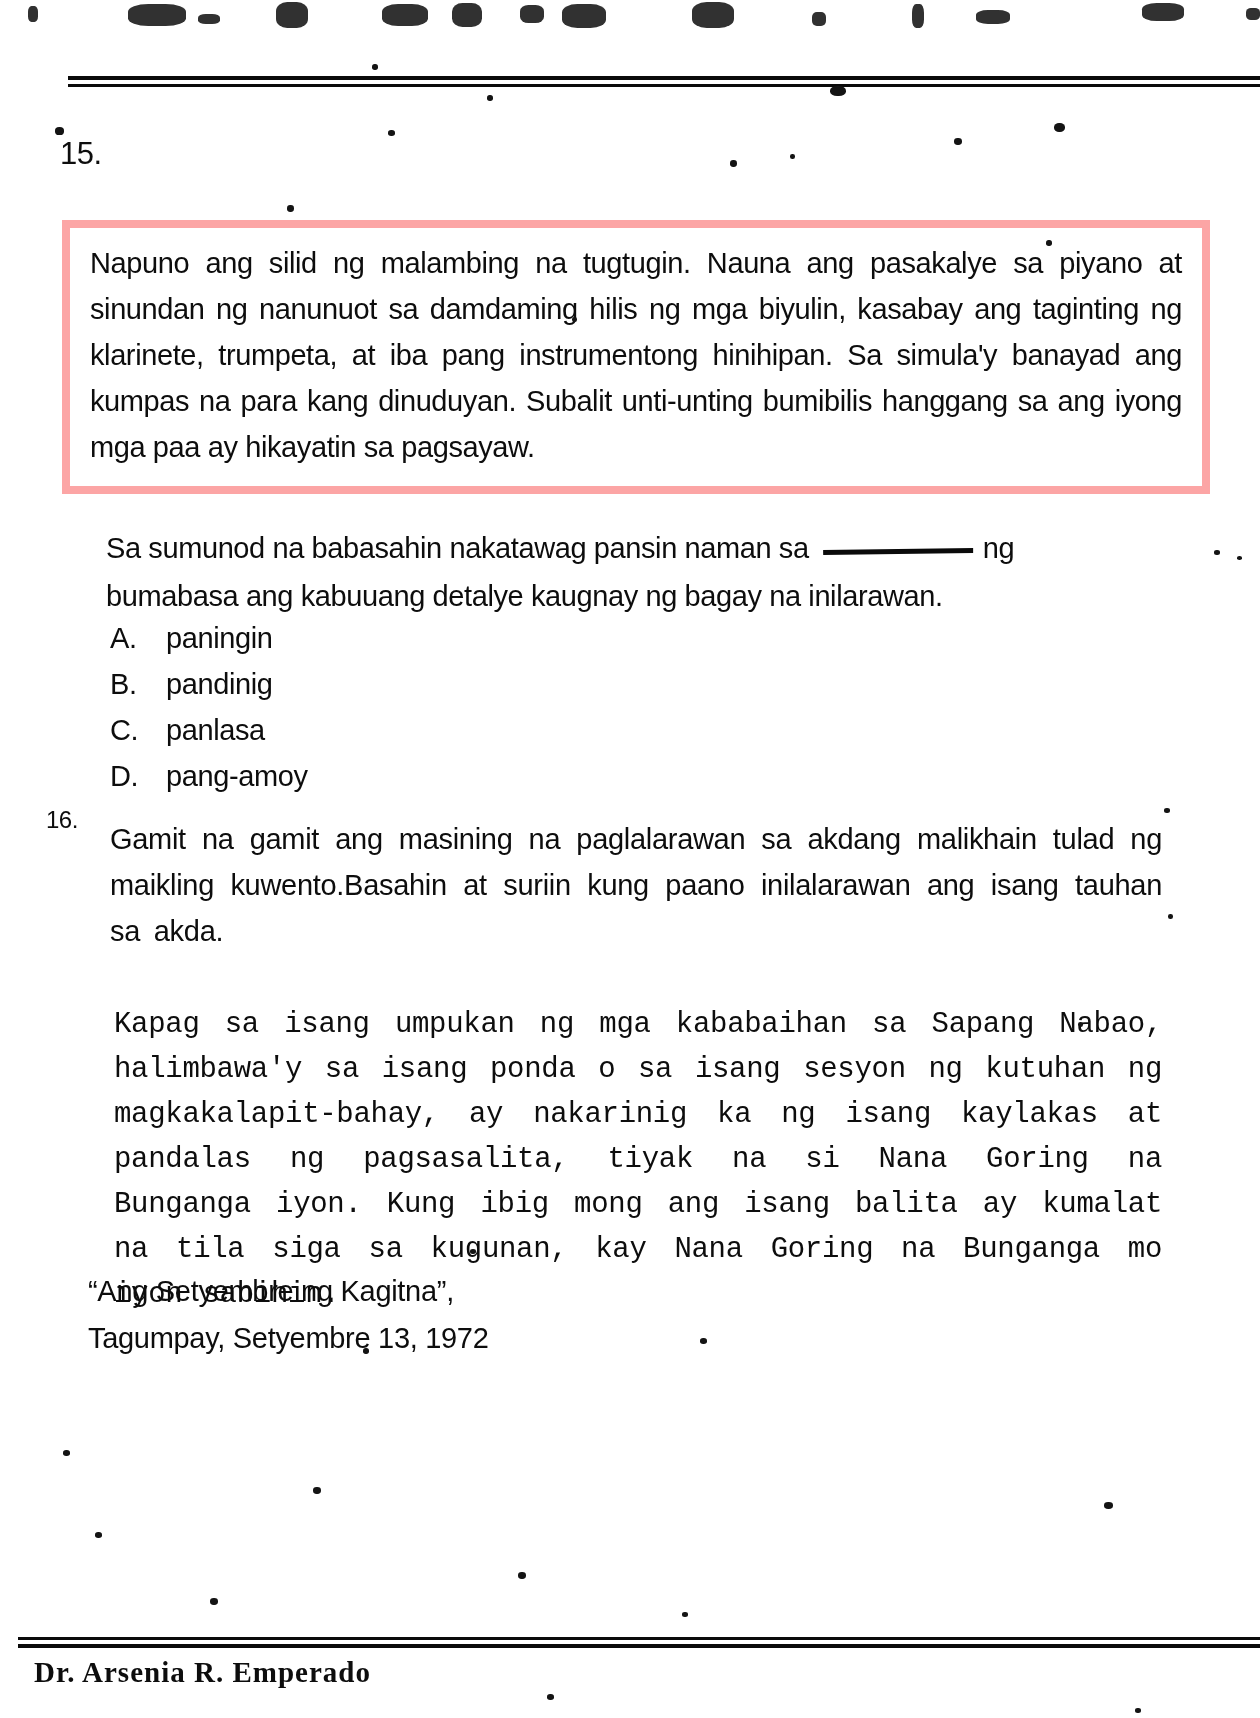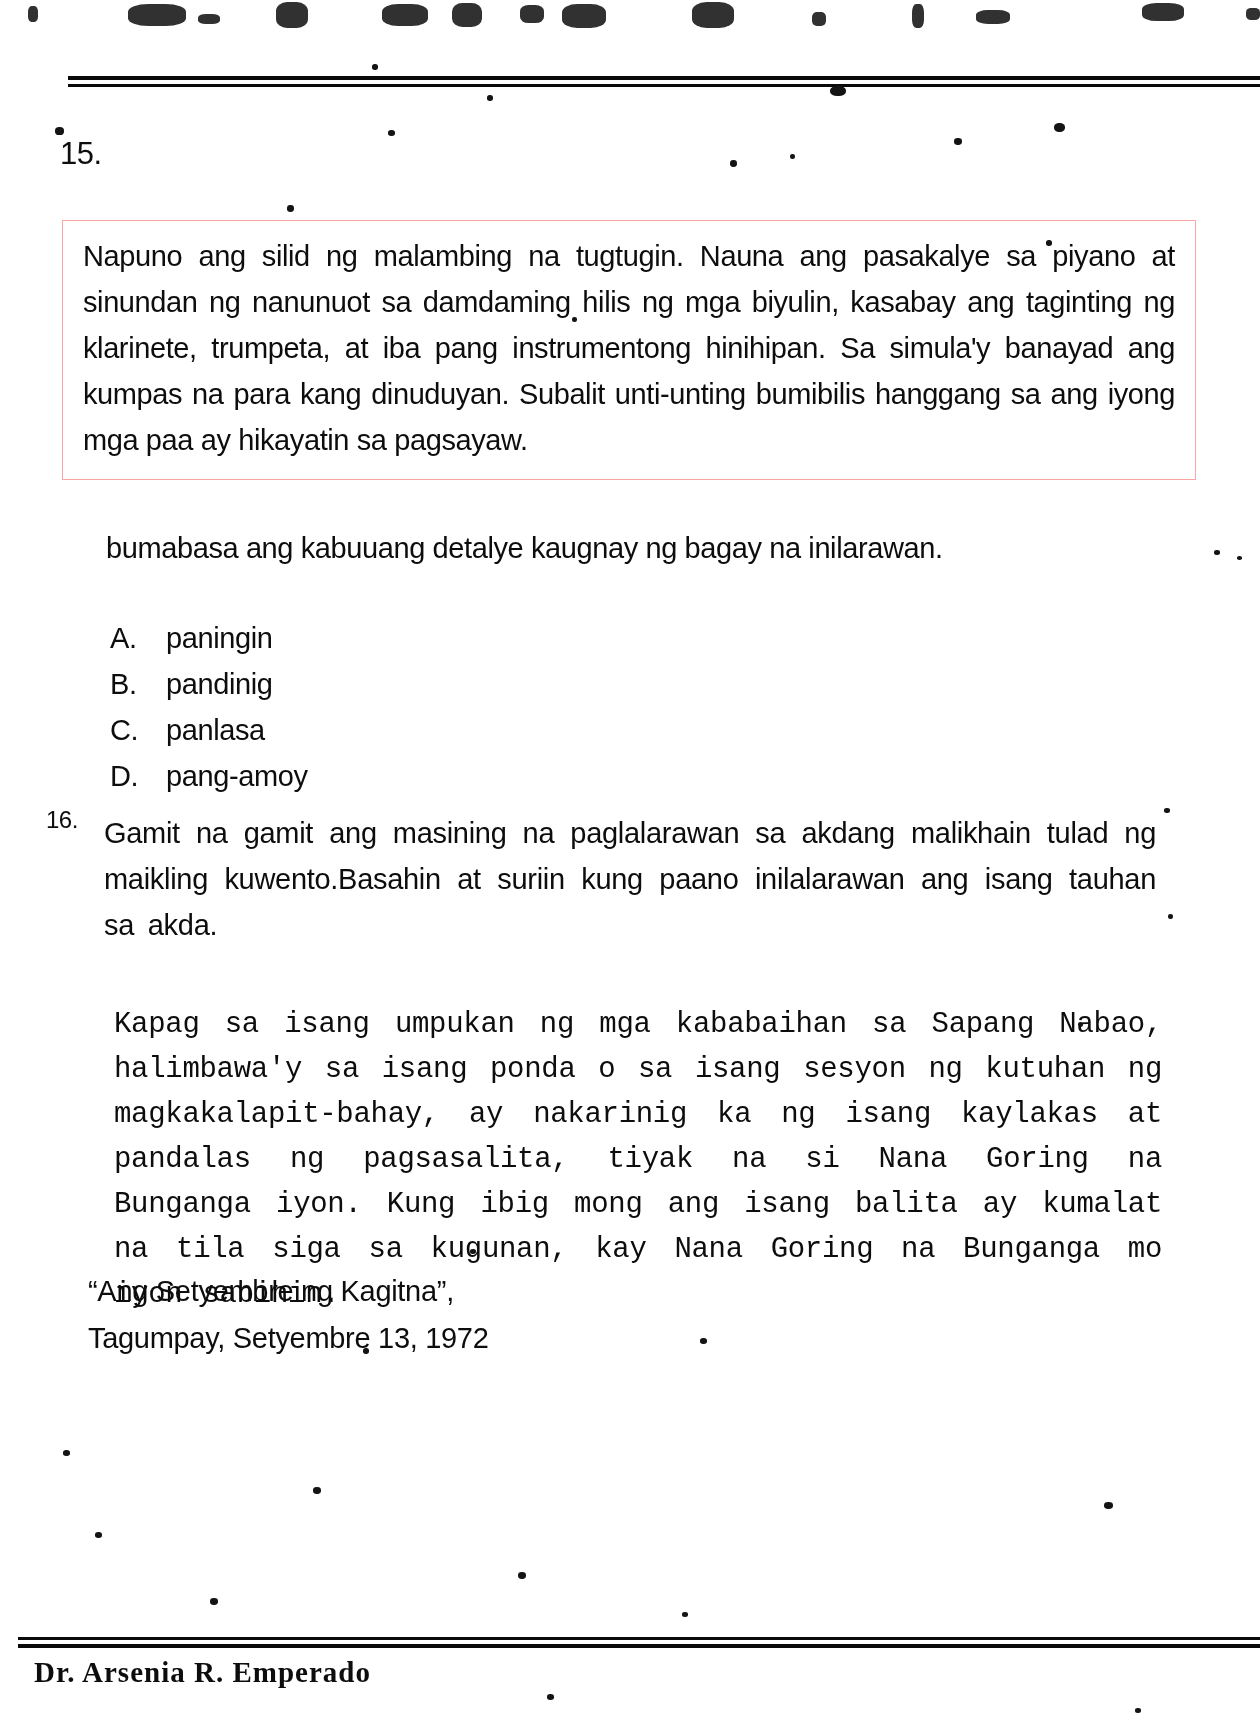--- a/index.html
+++ b/index.html
@@ -29,21 +29,21 @@
     position:absolute;left:34px;top:1656px;
     font-size:29px;font-weight:bold;letter-spacing:1px;text-align:center;
   }
   
   #q15-number{
     position:absolute;left:60px;top:136px;
     font-size:31px;letter-spacing:-0.5px;
   }
   #q15-box{
     position:absolute;left:62px;top:220px;width:1092px;
-    border:1px solid #fca5a5;
+    border:8px solid #fca5a5;
     padding:12px 20px 16px 20px;
   }
   #q15-box p{
     margin:0;font-size:29px;line-height:46px;
     letter-spacing:-0.4px;text-align:justify;
   }
   #q15-stem{
     position:absolute;left:106px;top:524px;width:1052px;
     font-size:29px;line-height:48px;letter-spacing:-0.4px;
   }
@@ -60,21 +60,21 @@
   .option-row{display:flex;height:46px;align-items:flex-start;}
   .option-letter{width:56px;flex:0 0 56px;}
   
   #q16-number{
     position:absolute;left:46px;top:806px;
     font-size:24px;letter-spacing:-0.5px;
   }
   #q16-stem{
     position:absolute;left:100px;top:806px;width:1052px;
     font-size:29px;line-height:46px;letter-spacing:-0.3px;
-    word-spacing:6px;text-align:justify;margin:4px;
+    word-spacing:6px;text-align:justify;margin:10px;
   }
   #q16-passage{
     position:absolute;left:106px;top:994px;width:1048px;
     font-size:29px;line-height:45px;letter-spacing:-0.3px;
     word-spacing:3px;text-align:justify;margin:8px;font-family:Liberation Mono, monospace;
   }
   #q16-citation{
     position:absolute;left:88px;top:1268px;
     font-size:29px;line-height:47px;letter-spacing:-0.3px;
   }
@@ -106,20 +106,23 @@
 
   <div id="header-rule"></div>
 
   <div id="q15-number">15.</div>
 
   <div id="q15-box">
     <p>Napuno ang silid ng malambing na tugtugin. Nauna ang pasakalye sa piyano at sinundan ng nanunuot sa damdaming hilis ng mga biyulin, kasabay ang taginting ng klarinete, trumpeta, at iba pang instrumentong hinihipan. Sa simula'y banayad ang kumpas na para kang dinuduyan. Subalit unti-unting bumibilis hanggang sa ang iyong mga paa ay hikayatin sa pagsayaw.</p>
   </div>
 
   <div id="q15-stem">
+    <div>
+      <span>Sa sumunod na babasahin nakatawag pansin naman sa</span><span class="blank-line"></span><span>ng</span>
+    </div>
     <div>bumabasa ang kabuuang detalye kaugnay ng bagay na inilarawan.</div>
   </div>
 
   <div id="q15-options">
     <div class="option-row">
       <span class="option-letter">A.</span>
       <span>paningin</span>
     </div>
     <div class="option-row">
       <span class="option-letter">B.</span>

